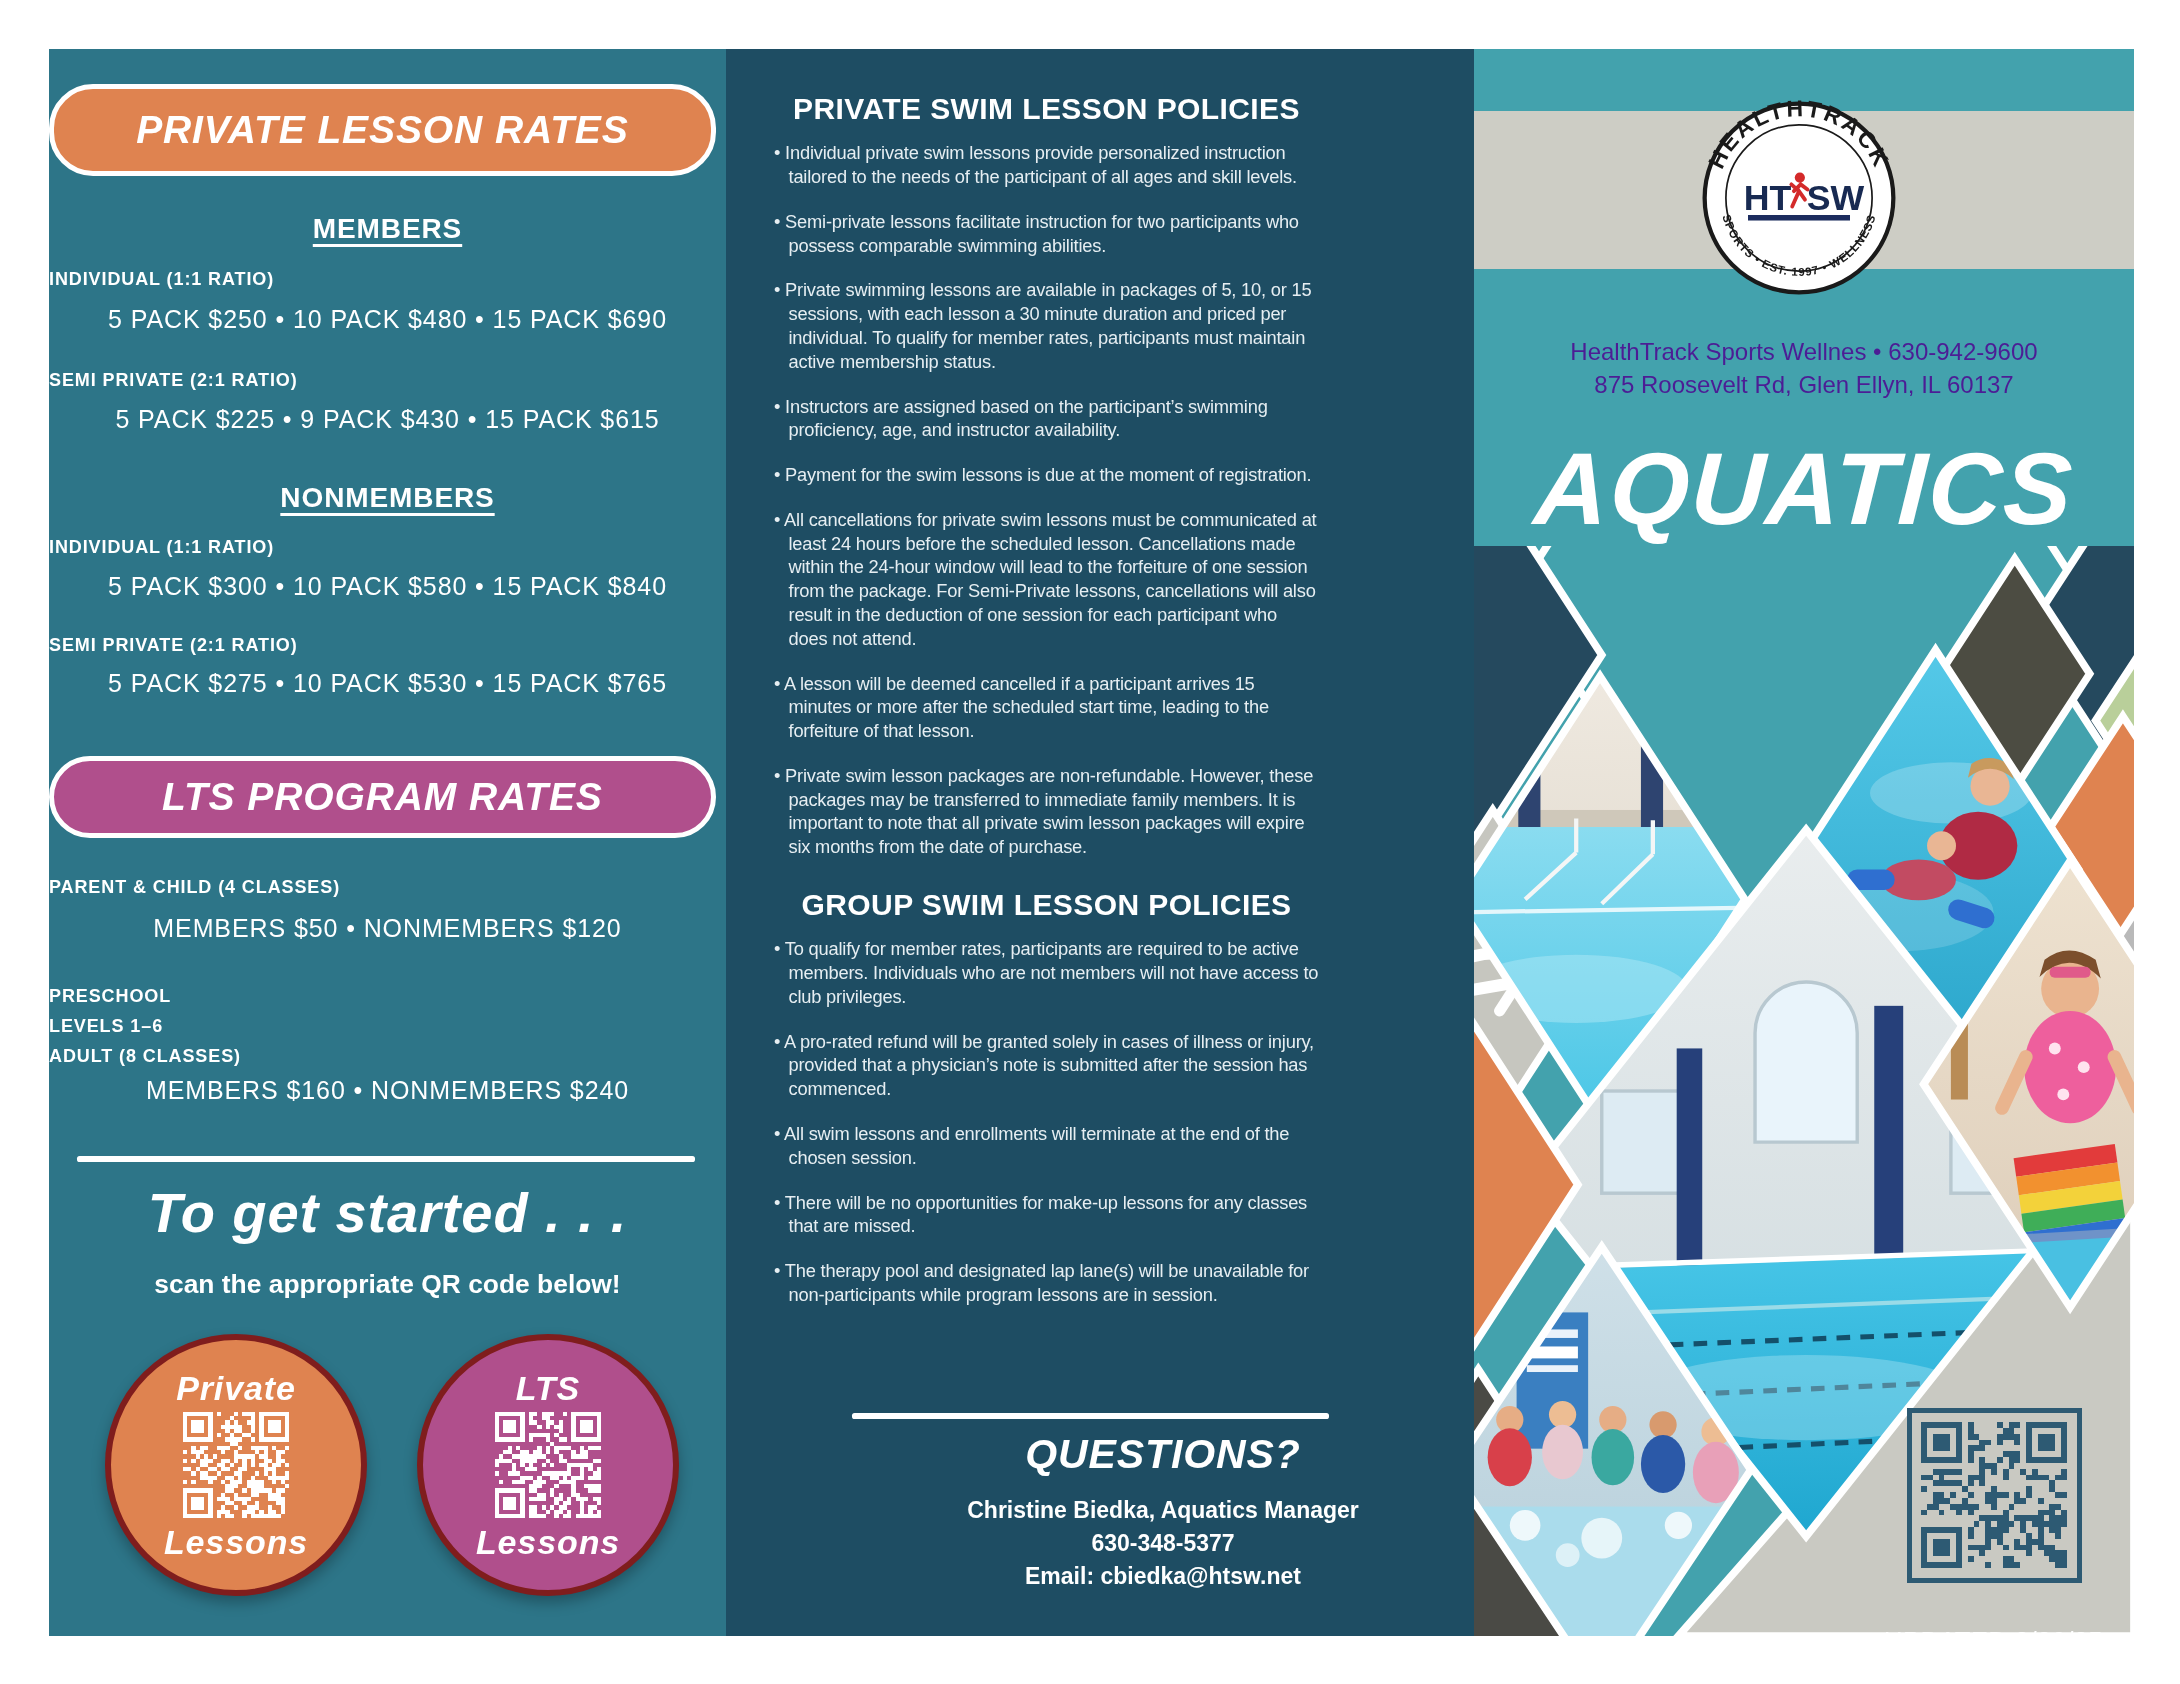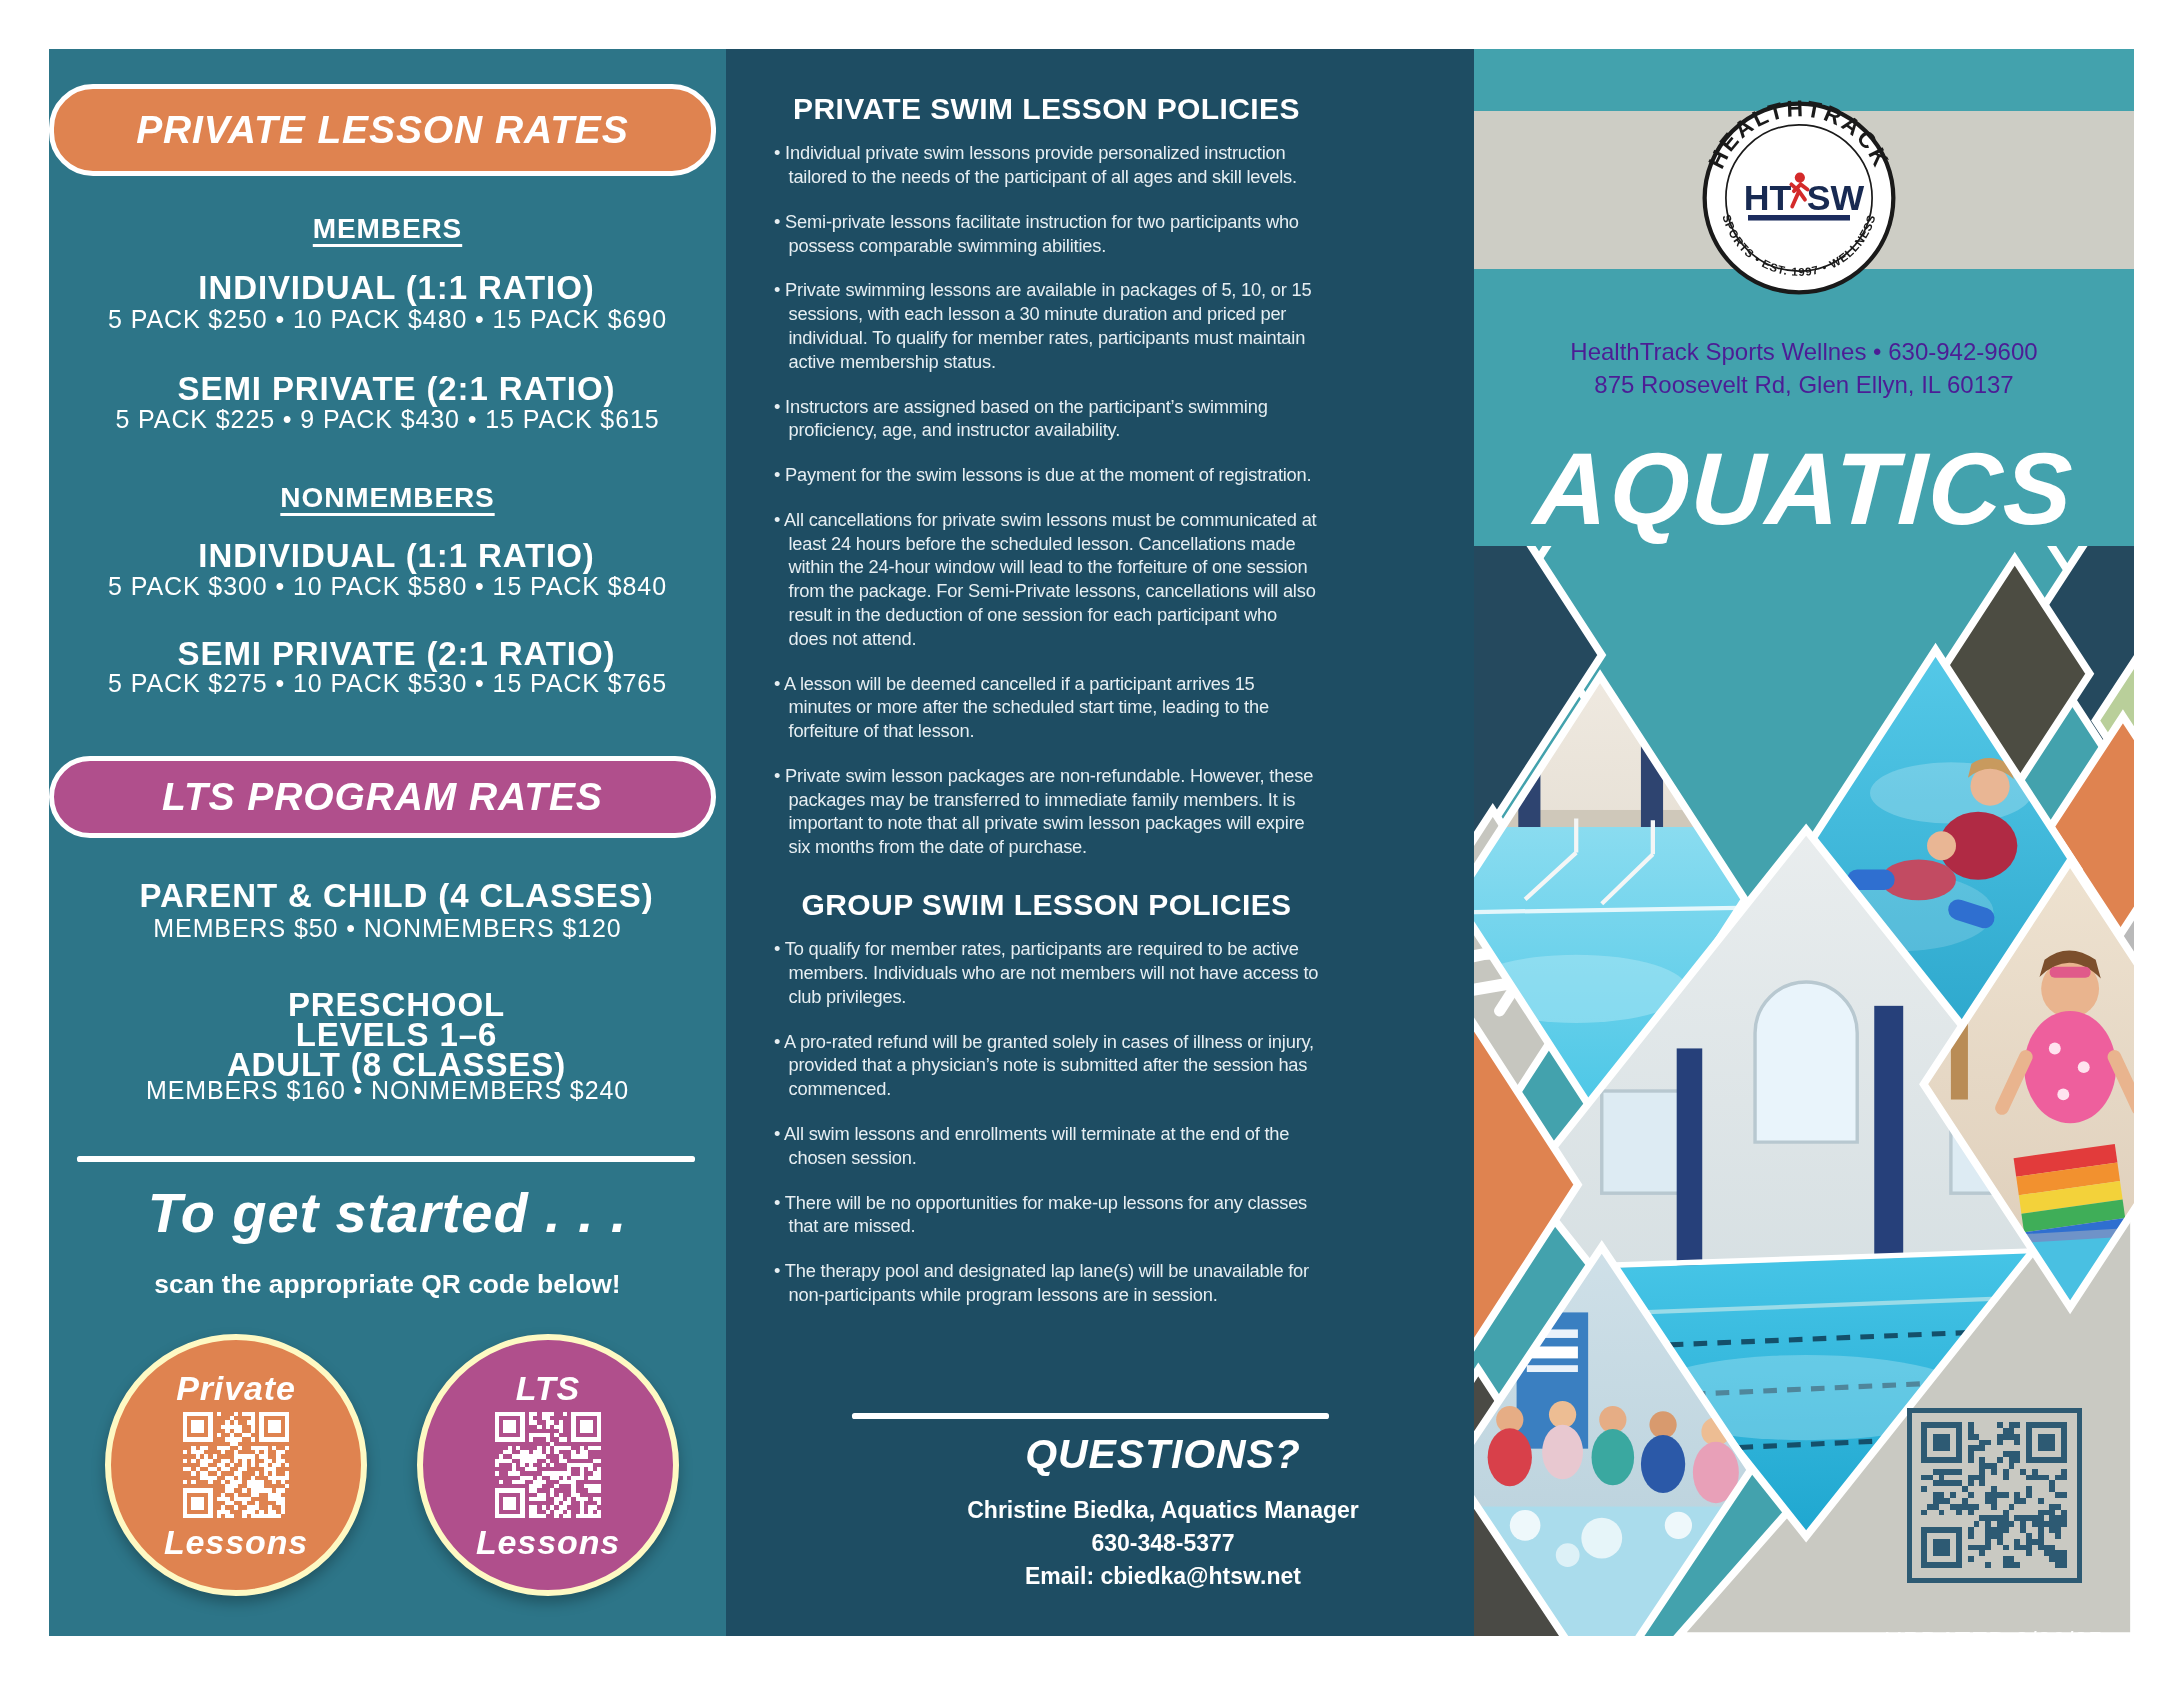--- a/index.html
+++ b/index.html
@@ -13,26 +13,26 @@
   
   .pill{position:absolute;left:0;right:10.2px;height:82px;border:5.1px solid #fff;border-radius:44px;
         display:flex;align-items:center;justify-content:center;}
   .pill.orange{background:var(--orange);}
   .pill.magenta{background:var(--magenta);}
   .script{font-style:italic;font-weight:bold;letter-spacing:0.9px;}
   .pill .script{font-size:39px;color:#fff;}
   
   .grp-head{font-size:28px;font-weight:bold;color:#fff;text-align:center;
             text-decoration:underline;text-underline-offset:6px;text-decoration-thickness:2.6px;letter-spacing:0.9px;}
-  .row-title{font-size:33px;font-weight:bold;color:#fff;text-align:center;letter-spacing:0.9px;padding-left:18px;}
+  .row-title{font-size:18px;font-weight:bold;color:#fff;text-align:left;letter-spacing:0.9px;}
   .row-prices{font-size:25px;color:#fff;text-align:center;letter-spacing:0.9px;}
   .rule{position:absolute;height:6px;background:#fff;border-radius:2.6px;}
   .get-started{font-size:56px;color:#fff;text-align:center;}
   .scan-line{font-size:26.4px;font-weight:bold;color:#fff;text-align:center;}
-  .qr-circle{position:absolute;width:250px;height:250px;border-radius:50%;border:6px solid #fef9c3;
+  .qr-circle{position:absolute;width:250px;height:250px;border-radius:50%;border:6px solid #7f1d1d;
              display:flex;flex-direction:column;align-items:center;justify-content:center;
              box-shadow:0 6.8px 13.6px rgba(0,0,0,.28);}
   .qr-circle.orange{background:var(--orange);}
   .qr-circle.magenta{background:var(--magenta);}
   .qr-circle .script{font-size:34px;color:#fff;line-height:1;}
   .qr-small{width:106px;height:106px;margin:6.8px 0;}
   
   .mid-title{font-size:30px;font-weight:bold;color:#fff;text-align:center;letter-spacing:0.4px;}
   .bullets{margin-top:15.3px;}
   .li{font-size:18.3px;line-height:1.3;letter-spacing:-0.2px;color:#e6eef2;

